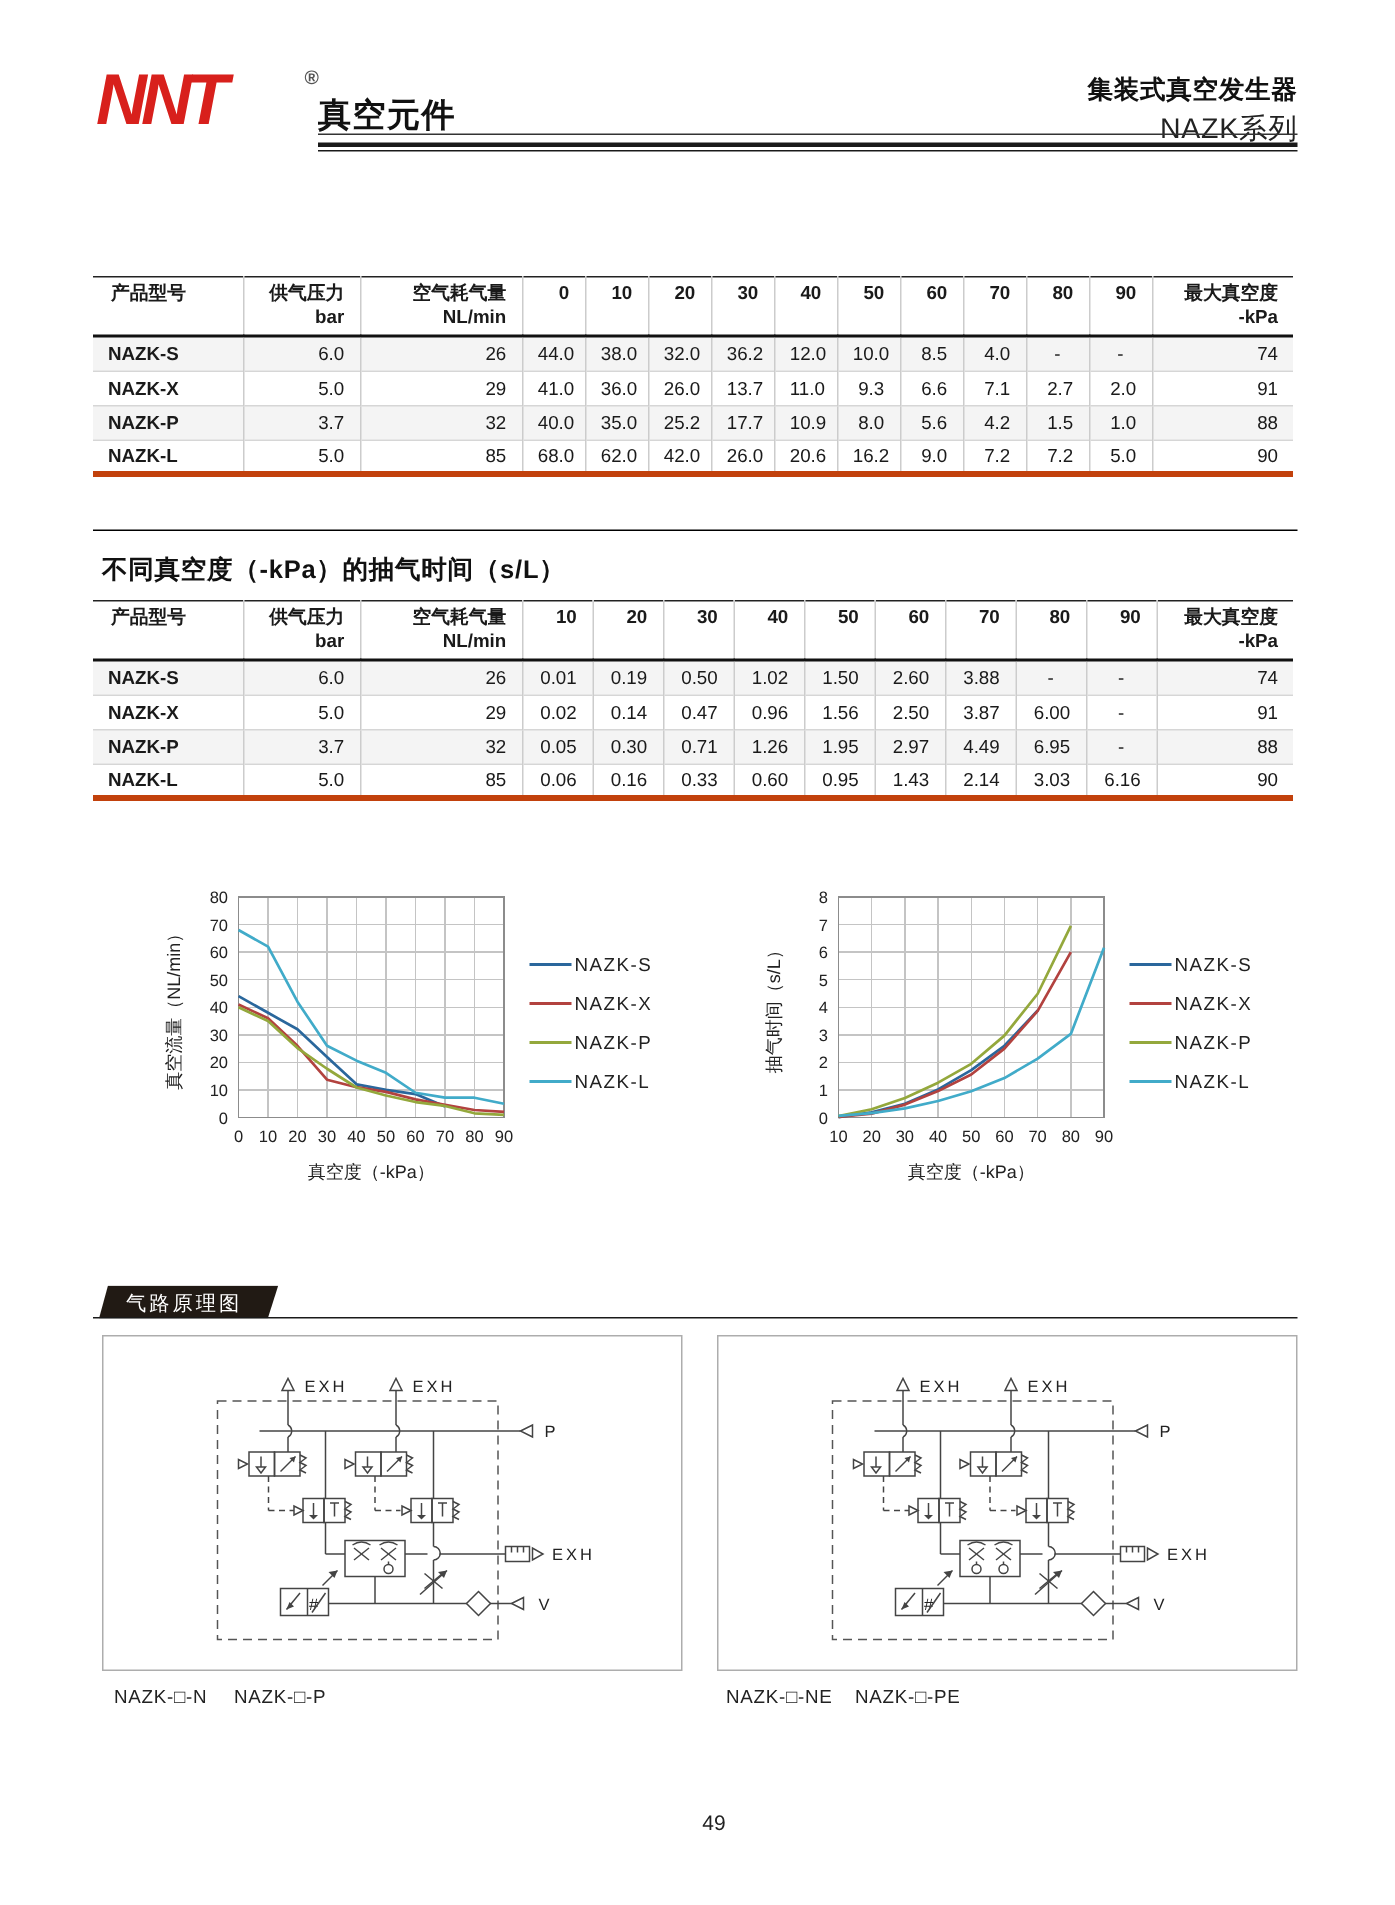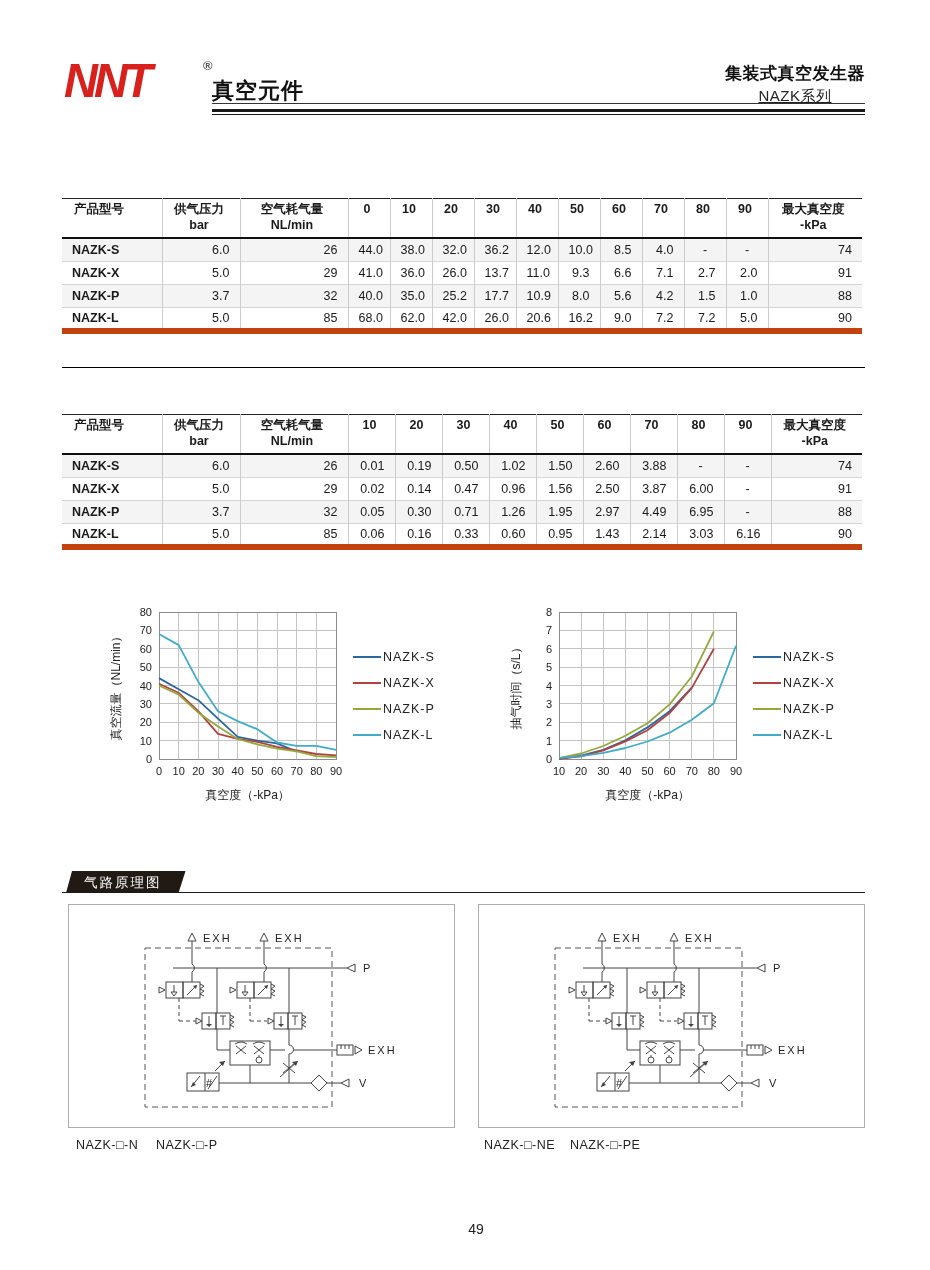--- a/index.html
+++ b/index.html
@@ -1,51 +1,51 @@
 <!DOCTYPE html>
 <html><head>
 <meta charset="utf-8">
 <style>
   * { margin:0; padding:0; box-sizing:border-box; }
   html,body { background:#ffffff; }
   .page {
-    position:relative; width:930px; height:1249px; margin:16px auto;
+    position:relative; width:930px; height:1249px; margin:2px auto;
     background:#fff; font-family:"Liberation Sans", sans-serif; color:#1a1a1a;
     overflow:hidden;
   }
   .abs { position:absolute; }
 
   
   .logo {
     left:64px; top:40px; font-size:47px; line-height:1;
     font-weight:bold; font-style:italic; letter-spacing:-4px;
     color:#d8201c; transform:scaleY(1.02); transform-origin:left top;
   }
   .logo-reg { left:203px; top:42px; font-size:13px; color:#555; font-weight:bold; }
   .logo-sub { left:212px; top:60px; font-size:22px; font-weight:bold; color:#111; letter-spacing:1px; }
-  .hdr-right { right:65px; top:46px; text-align:center; }
+  .hdr-right { right:65px; top:46px; text-align:right; }
   .hdr-product { font-size:17px; font-weight:bold; color:#111; letter-spacing:0.5px; }
-  .hdr-series { font-size:15px; color:#222; margin-top:2px; letter-spacing:0.5px;text-decoration:underline; }
+  .hdr-series { font-size:19px; color:#222; margin-top:2px; letter-spacing:0.5px; }
   .rule-thin  { left:212px; top:87px; width:653px; height:1px; background:#333; }
   .rule-thick { left:212px; top:93px; width:653px; height:3px; background:#1a1a1a; }
   .rule-thick2{ left:212px; top:98px; width:653px; height:1px; background:#1a1a1a; }
 
   
   .sec-title { font-size:17px; font-weight:bold; color:#111; letter-spacing:0.5px; }
 
   
   table.data { border-collapse:collapse; table-layout:fixed; width:800px; font-size:12.5px; }
   table.data thead tr { border-top:1px solid #222; border-bottom:2px solid #111; }
   table.data th { font-weight:bold; vertical-align:top; padding:3px 10px 4px 6px; line-height:1.25; }
   table.data th.left { text-align:left; padding-left:12px; }
-  table.data th.right { text-align:center; }
+  table.data th.right { text-align:right; }
   table.data td { padding:3px 10px; height:23px; }
   table.data tbody tr:nth-child(odd) { background:#f4f4f4; }
   table.data tbody tr + tr { border-top:1px solid #d6d6d6; }
-  table.data { border-bottom:6px solid #c2410c; }
+  table.data { border-bottom:4px solid #c2410c; }
   table.data th:not(:last-child), table.data td:not(:last-child) { border-right:1px solid #cccccc; }
   td.model { font-weight:bold; text-align:left; padding-left:12px; }
   td.num { text-align:right; }
   td.dash { text-align:center; }
   .mid-rule { left:62px; top:351px; width:803px; height:1px; background:#000; }
 
   
   .chart-svg text { font-family:"Liberation Sans", sans-serif; fill:#222; }
 
   
@@ -206,20 +206,21 @@
           <td class="num">7.2</td>
           <td class="num">7.2</td>
           <td class="num">5.0</td>
           <td class="num">90</td>
         </tr>
       </tbody>
     </table>
 
   <div class="abs mid-rule"></div>
 
+  <div class="abs sec-title" style="left:68px;top:366px;">不同真空度（-kPa）的抽气时间（s/L）</div>
   <table class="data abs" style="left:62px;top:398px;">
       <colgroup>
         <col style="width: 100px;">
         <col style="width: 78px;">
         <col style="width: 108px;">
         <col style="width: 47px;">
         <col style="width: 47px;">
         <col style="width: 47px;">
         <col style="width: 47px;">
         <col style="width: 47px;">

